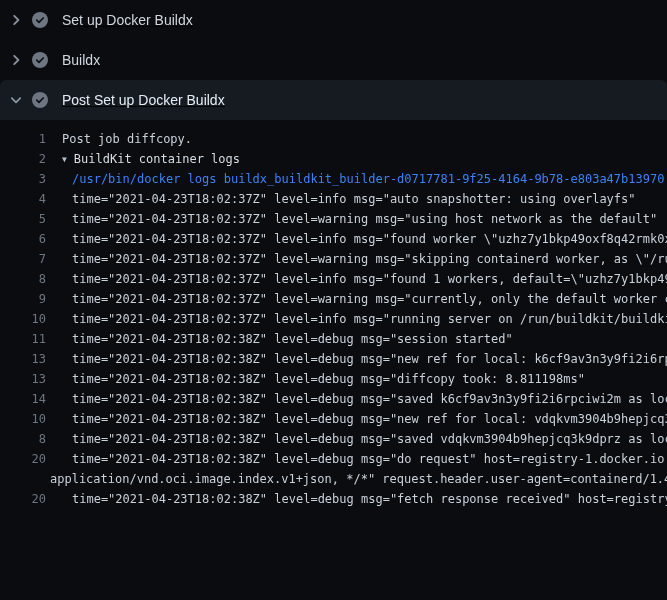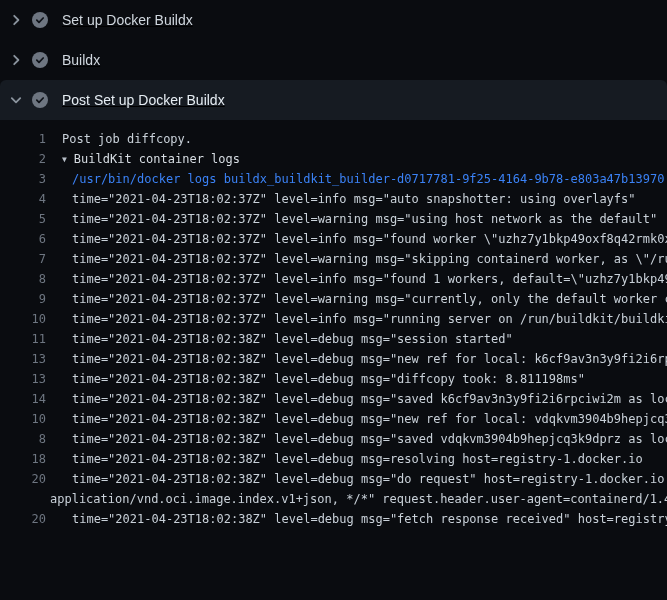--- a/index.html
+++ b/index.html
@@ -207,24 +207,20 @@
   </div>
       <div class="logline k-nested">
     <span class="lnum">10</span>
     <span class="ltext">time="2021-04-23T18:02:38Z" level=debug msg="new ref for local: vdqkvm3904b9hepjcq3k9"</span>
   </div>
       <div class="logline k-nested">
     <span class="lnum">8</span>
     <span class="ltext">time="2021-04-23T18:02:38Z" level=debug msg="saved vdqkvm3904b9hepjcq3k9dprz as local"</span>
   </div>
       <div class="logline k-nested">
-    <span class="lnum">18</span>
-    <span class="ltext">time="2021-04-23T18:02:38Z" level=debug msg=resolving host=registry-1.docker.io</span>
-  </div>
-      <div class="logline k-nested">
     <span class="lnum">20</span>
     <span class="ltext">time="2021-04-23T18:02:38Z" level=debug msg="do request" host=registry-1.docker.io re</span>
   </div>
       <div class="logline k-wrap">
     <span class="lnum"></span>
     <span class="ltext">application/vnd.oci.image.index.v1+json, */*" request.header.user-agent=containerd/1.4</span>
   </div>
       <div class="logline k-nested">
     <span class="lnum">20</span>
     <span class="ltext">time="2021-04-23T18:02:38Z" level=debug msg="fetch response received" host=registry-1</span>

